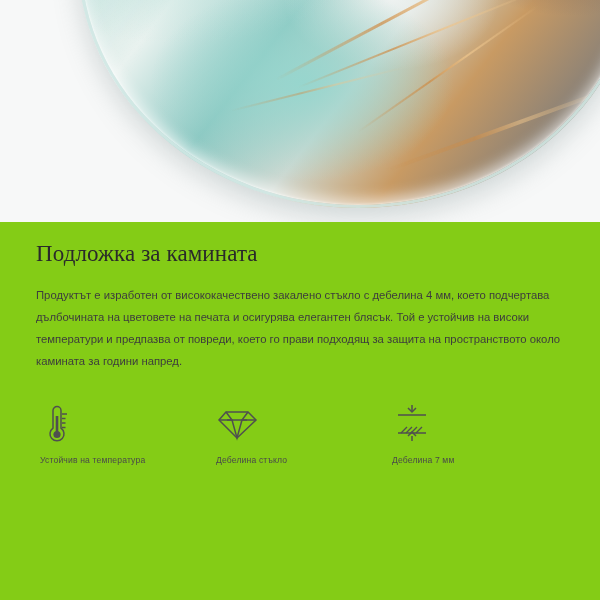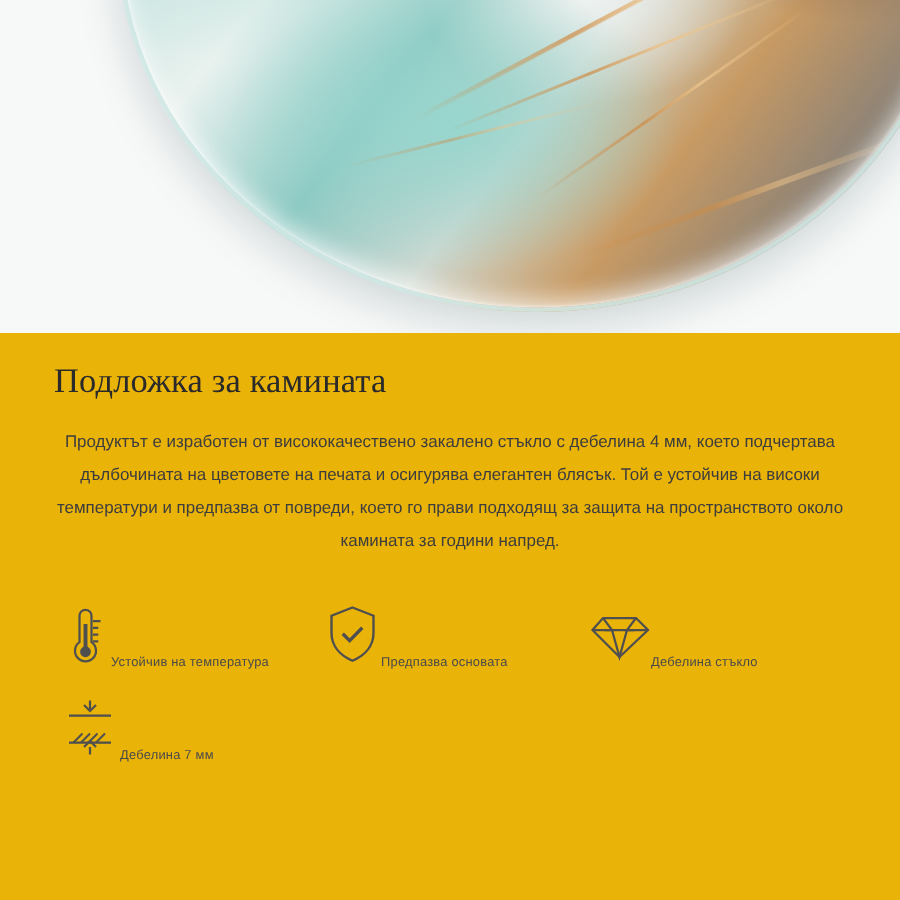--- a/index.html
+++ b/index.html
@@ -6,21 +6,21 @@
   html, body {
     margin: 0; padding: 0;
     width: 600px; height: 600px;
     background: #ffffff;
     font-family: "Liberation Sans", sans-serif;
     overflow: hidden;
   }
   #page {
     position: relative;
     width: 600px; height: 600px;
-    background: #eab308;
+    background: #84cc16;
     overflow: hidden;
   }
 
   
   .hero {
     position: relative;
     width: 600px;
     height: 222px;
     background: #f7f8f8;
     overflow: hidden;
@@ -91,33 +91,33 @@
     font-weight: 400;
     letter-spacing: .1px;
   }
   .headline .line2 { display: block; }
   .body-copy {
     margin: 14px 0 0 0;
     font-size: 11.3px;
     line-height: 1.95;
     color: #3d3d3d;
     max-width: 534px;
-    text-align: center;
   }
 
   
   .features {
     display: grid;
     grid-template-columns: repeat(3, 1fr);
     row-gap: 10px;
     margin-top: 22px;
   }
   .feature {
     display: flex;
-    align-items: flex-end;
+    flex-direction: column;
+    align-items: flex-start;
     justify-content: flex-start;
     padding: 6px 4px 0 4px;
   }
   .feature-icon {
     height: 46px;
     display: flex;
     align-items: center;
     justify-content: center;
   }
   .feature-label {
@@ -162,29 +162,20 @@
             <path d="M17 5.5a4 4 0 0 0-4 4v17.6a7 7 0 1 0 8 0V9.5a4 4 0 0 0-4-4z"></path>
             <circle cx="17" cy="33.5" r="3.6" fill="#4f4f4f" stroke="none"></circle>
             <rect x="15.7" y="15" width="2.6" height="16" fill="#4f4f4f" stroke="none"></rect>
             <path d="M22 13h5M22 17.5h3.5M22 22h3.5M22 26.5h3.5"></path>
           </svg>
         </div>
         <div class="feature-label">Устойчив на температура</div>
       </div>
 
 
-      <div class="feature">
-        <div class="feature-icon">
-          <svg width="38" height="44" viewBox="0 0 38 44" fill="none" stroke="#4f4f4f" stroke-width="1.6">
-            <path d="M19 4 L33 9.5 V21c0 9-6.2 15.2-14 18.5C11.2 36.2 5 30 5 21V9.5L19 4z"></path>
-            <path d="M12.5 21.5l4.6 4.6 8.4-8.6" stroke-width="2.2"></path>
-          </svg>
-        </div>
-        <div class="feature-label">Предпазва основата</div>
-      </div>
 
       <div class="feature">
         <div class="feature-icon">
           <svg width="42" height="40" viewBox="0 0 42 40" fill="none" stroke="#4f4f4f" stroke-width="1.5">
             <path d="M10 9h22l8 8-19 18L3 17l7-8z"></path>
             <path d="M3 17h37"></path>
             <path d="M10 9l6 8-5 0"></path>
             <path d="M32 9l-6 8 5 0"></path>
             <path d="M16 17l5 18 5-18"></path>
           </svg>

